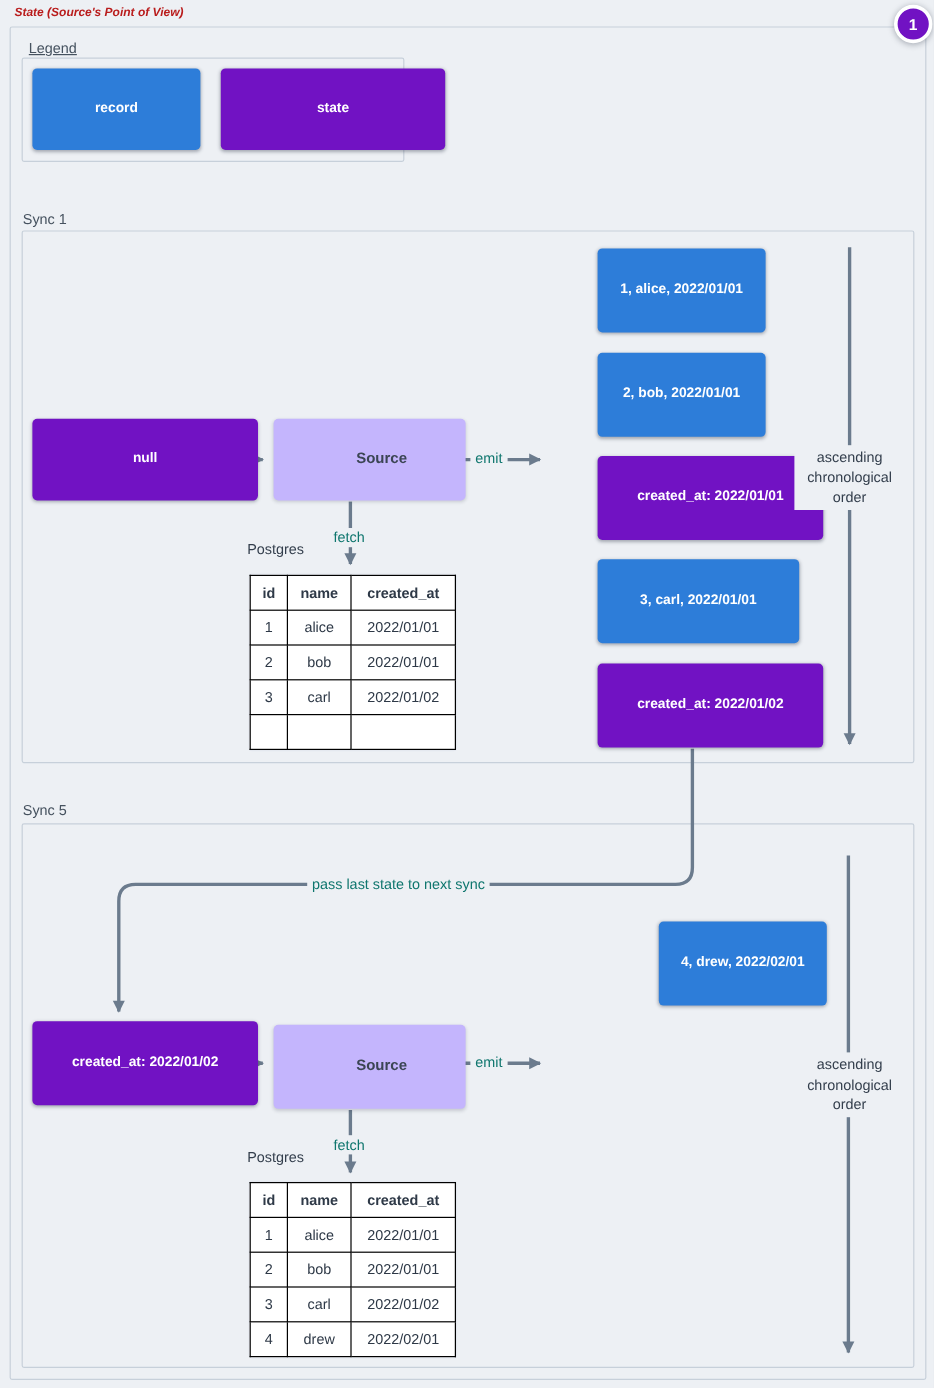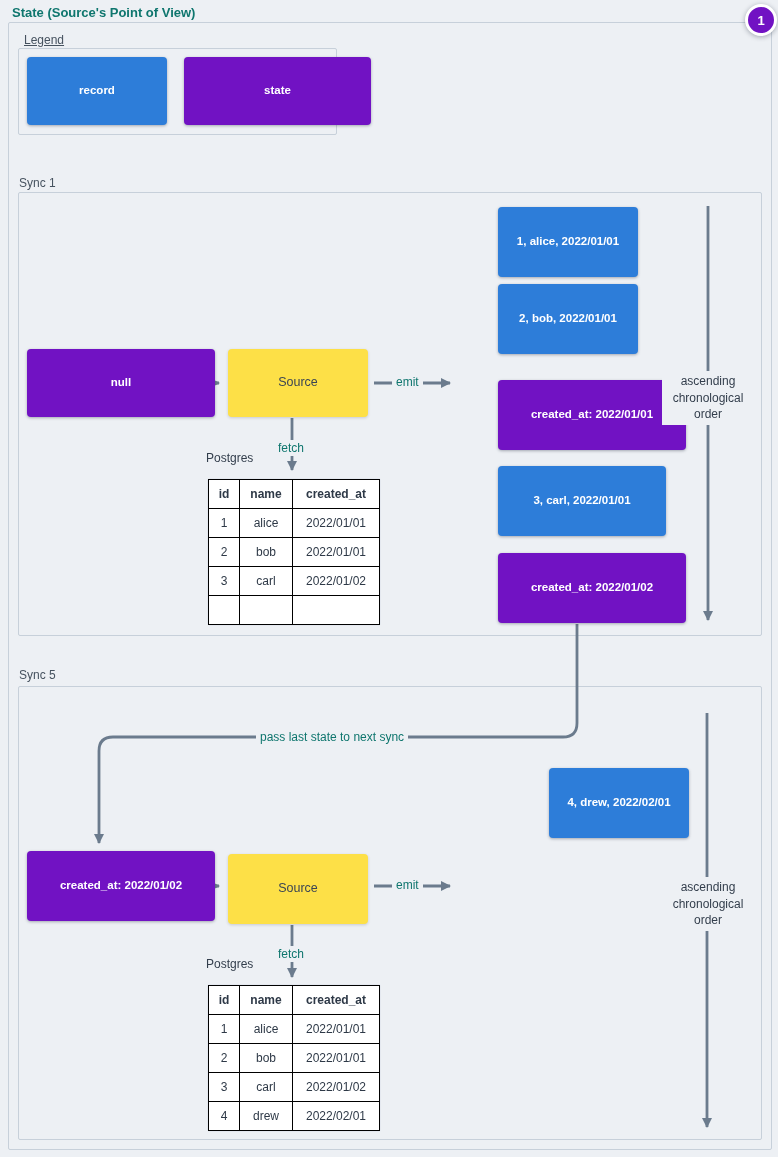--- a/index.html
+++ b/index.html
@@ -24,25 +24,26 @@
     position:absolute;
     font-size:12px;
     font-weight:500;
     color:#46525f;
     z-index:12;
     white-space:nowrap;
   }
   .page-title{
     position:absolute;
     left:12px;top:5px;
-    font-size:13px;
+    font-size:10px;
     font-weight:600;
-    color:#0f766e;
+    color:#b91c1c;
     z-index:12;
     white-space:nowrap;
+    font-style:italic;
   }
   .badge{
     position:absolute;
     left:745px;top:4px;
     width:26px;height:26px;
     background:var(--state,#7112c3);
     border:3px solid #ffffff;
     border-radius:50%;
     box-shadow:0 1px 5px rgba(20,30,50,.35);
     color:#fff;
@@ -62,25 +63,26 @@
     font-size:11.5px;
     font-weight:700;
     color:#ffffff;
     z-index:10;
     box-shadow:0 1px 3px rgba(25,35,55,.35);
     line-height:1.55;
   }
   .node.record{background:var(--record,#2d7dd9);white-space:nowrap;}
   .node.state{background:var(--state,#7112c3);padding:0 24px;}
   .node.source{
-    background:#fde047;
+    background:#c4b5fd;
     color:#3b4554;
-    font-weight:400;
+    font-weight:700;
     font-size:12.5px;
     box-shadow:0 1px 3px rgba(25,35,55,.18);
+    padding-left:20px;
   }
   .line-label{
     position:absolute;
     background:#edf0f4;
     font-size:12px;
     color:#0f766e;
     z-index:11;
     padding:1px 4px;
     white-space:nowrap;
   }
@@ -191,21 +193,21 @@
     </tr>
     <tr>
       <td></td>
       <td></td>
       <td></td>
     </tr>
   </tbody>
     </table>
 
   <div class="node record" style="left:498px;top:207px;width:140px;height:70px;">1, alice, 2022/01/01</div>
-  <div class="node record" style="left:498px;top:284px;width:140px;height:70px;">2, bob, 2022/01/01</div>
+  <div class="node record" style="left:498px;top:294px;width:140px;height:70px;">2, bob, 2022/01/01</div>
   <div class="node state" style="left:498px;top:380px;width:140px;height:70px;">created_at: 2022/01/01</div>
   <div class="node record" style="left:498px;top:466px;width:168px;height:70px;">3, carl, 2022/01/01</div>
   <div class="node state" style="left:498px;top:553px;width:140px;height:70px;">created_at: 2022/01/02</div>
 
   <div class="order-note" style="left:662px;top:371px;">ascending chronological order</div>
 
   <div class="line-label" style="left:256px;top:729px;">pass last state to next sync</div>
 
   <div class="section-label" style="left:19px;top:668px;">Sync 5</div>
   <div class="outline-box" style="left:18px;top:686px;width:742px;height:452px;"></div>

